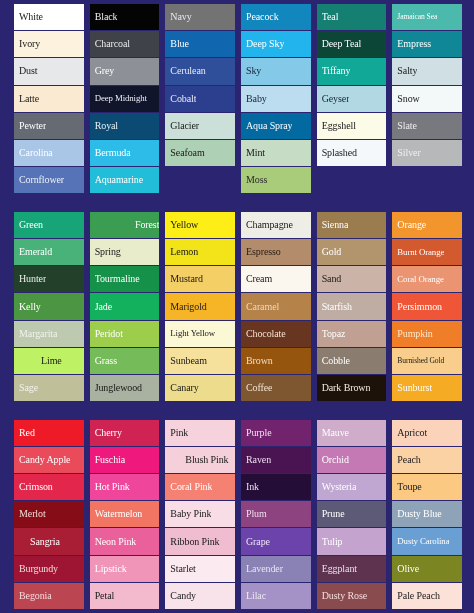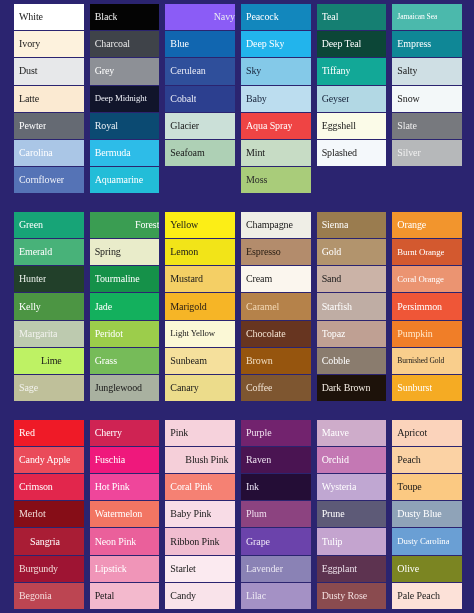--- a/index.html
+++ b/index.html
@@ -54,21 +54,21 @@
 <body>
 
 <div id="palette-page" style="background: rgb(43, 36, 112);">
     <div class="palette-block">
       <div class="swatch" style="background: rgb(255, 255, 255); color: rgb(26, 26, 26);">
         <span class="swatch-label">White</span>
       </div>
       <div class="swatch" style="background: rgb(4, 4, 4); color: rgb(242, 242, 242);">
         <span class="swatch-label">Black</span>
       </div>
-      <div class="swatch" style="background: #8b5cf6; color: rgb(232, 234, 242); justify-content: flex-end;">
+      <div class="swatch" style="background: #737373; color: rgb(232, 234, 242);">
         <span class="swatch-label">Navy</span>
       </div>
       <div class="swatch" style="background: rgb(18, 135, 189); color: rgb(255, 255, 255);">
         <span class="swatch-label">Peacock</span>
       </div>
       <div class="swatch" style="background: rgb(21, 127, 114); color: rgb(255, 255, 255);">
         <span class="swatch-label">Teal</span>
       </div>
       <div class="swatch tiny" style="background: rgb(75, 185, 172); color: rgb(255, 255, 255);">
         <span class="swatch-label">Jamaican Sea</span>
@@ -129,21 +129,21 @@
       </div>
       <div class="swatch" style="background: rgb(101, 106, 115); color: rgb(255, 255, 255);">
         <span class="swatch-label">Pewter</span>
       </div>
       <div class="swatch" style="background: rgb(11, 74, 114); color: rgb(234, 240, 245);">
         <span class="swatch-label">Royal</span>
       </div>
       <div class="swatch" style="background: rgb(203, 224, 216); color: rgb(26, 26, 26);">
         <span class="swatch-label">Glacier</span>
       </div>
-      <div class="swatch" style="background: #ef4444; color: rgb(255, 255, 255);">
+      <div class="swatch" style="background: #0369a1; color: rgb(255, 255, 255);">
         <span class="swatch-label">Aqua Spray</span>
       </div>
       <div class="swatch" style="background: rgb(251, 251, 232); color: rgb(26, 26, 26);">
         <span class="swatch-label">Eggshell</span>
       </div>
       <div class="swatch" style="background: rgb(119, 121, 126); color: rgb(238, 238, 238);">
         <span class="swatch-label">Slate</span>
       </div>
       <div class="swatch" style="background: rgb(170, 198, 230); color: rgb(255, 255, 255);">
         <span class="swatch-label">Carolina</span>

